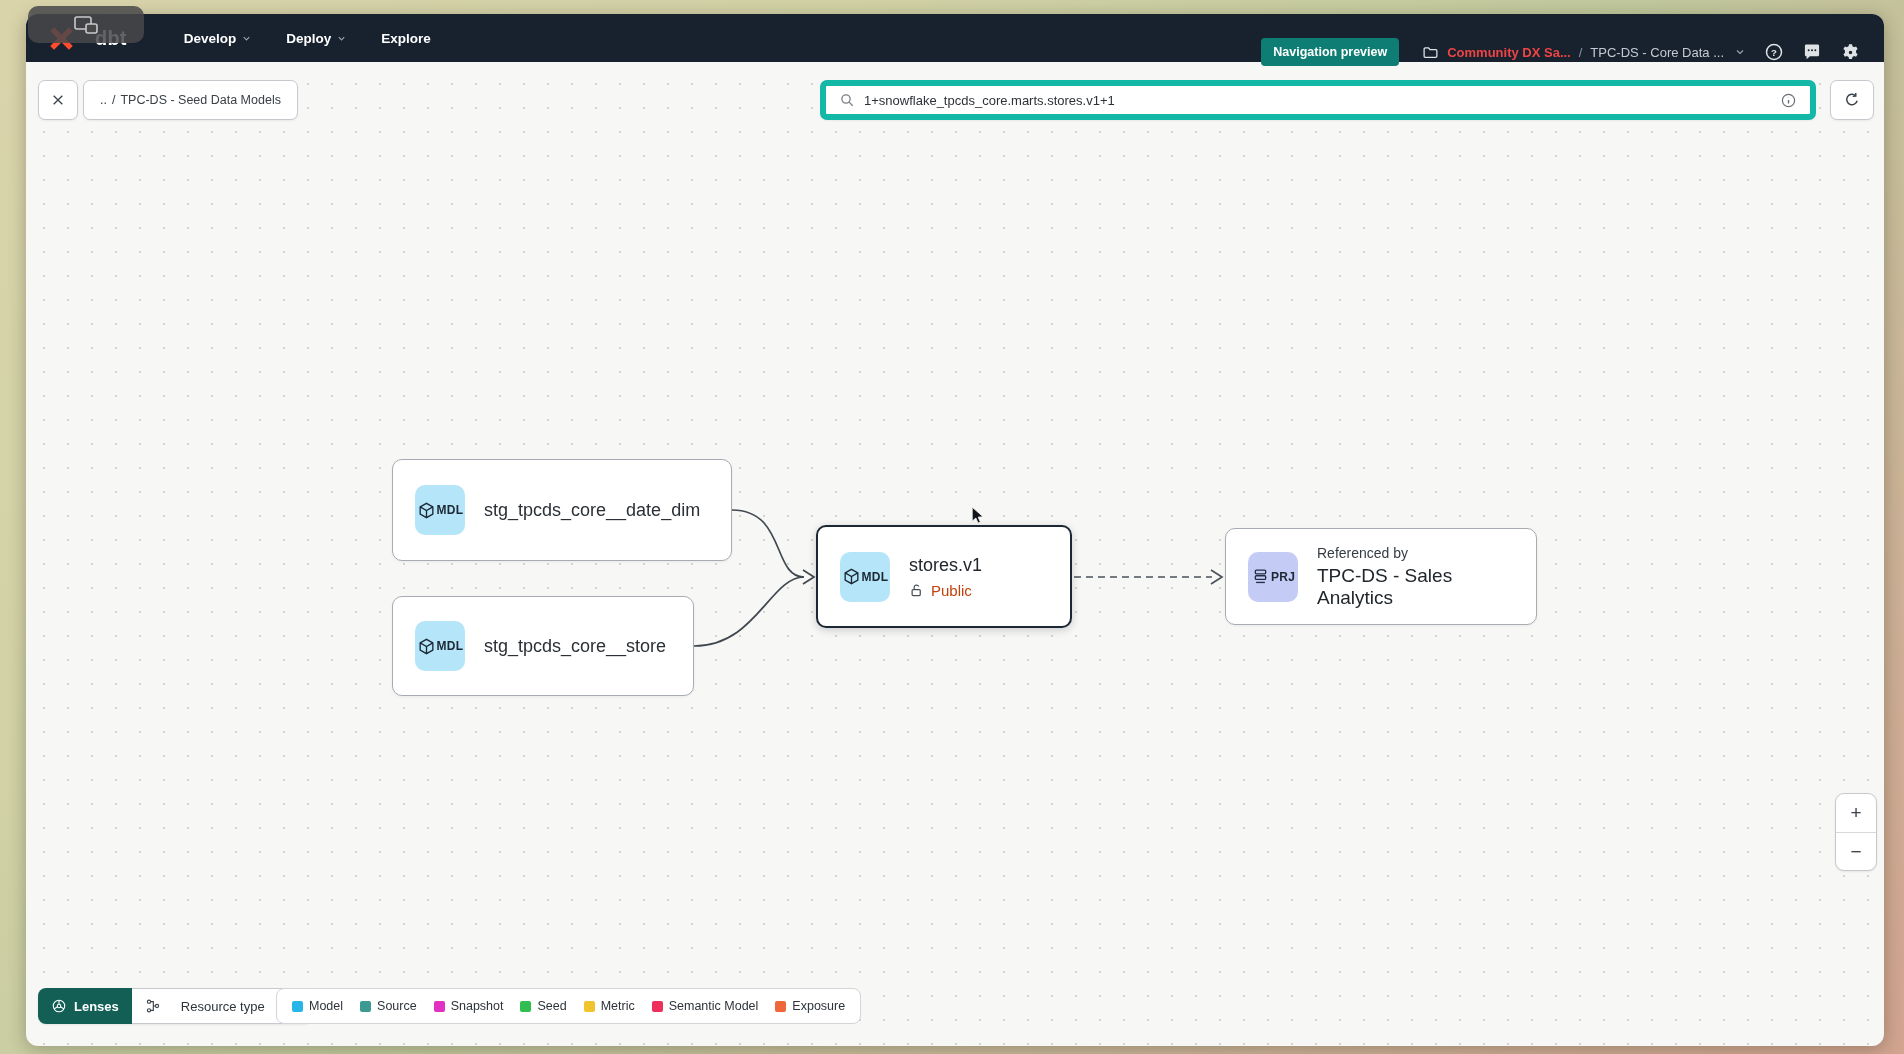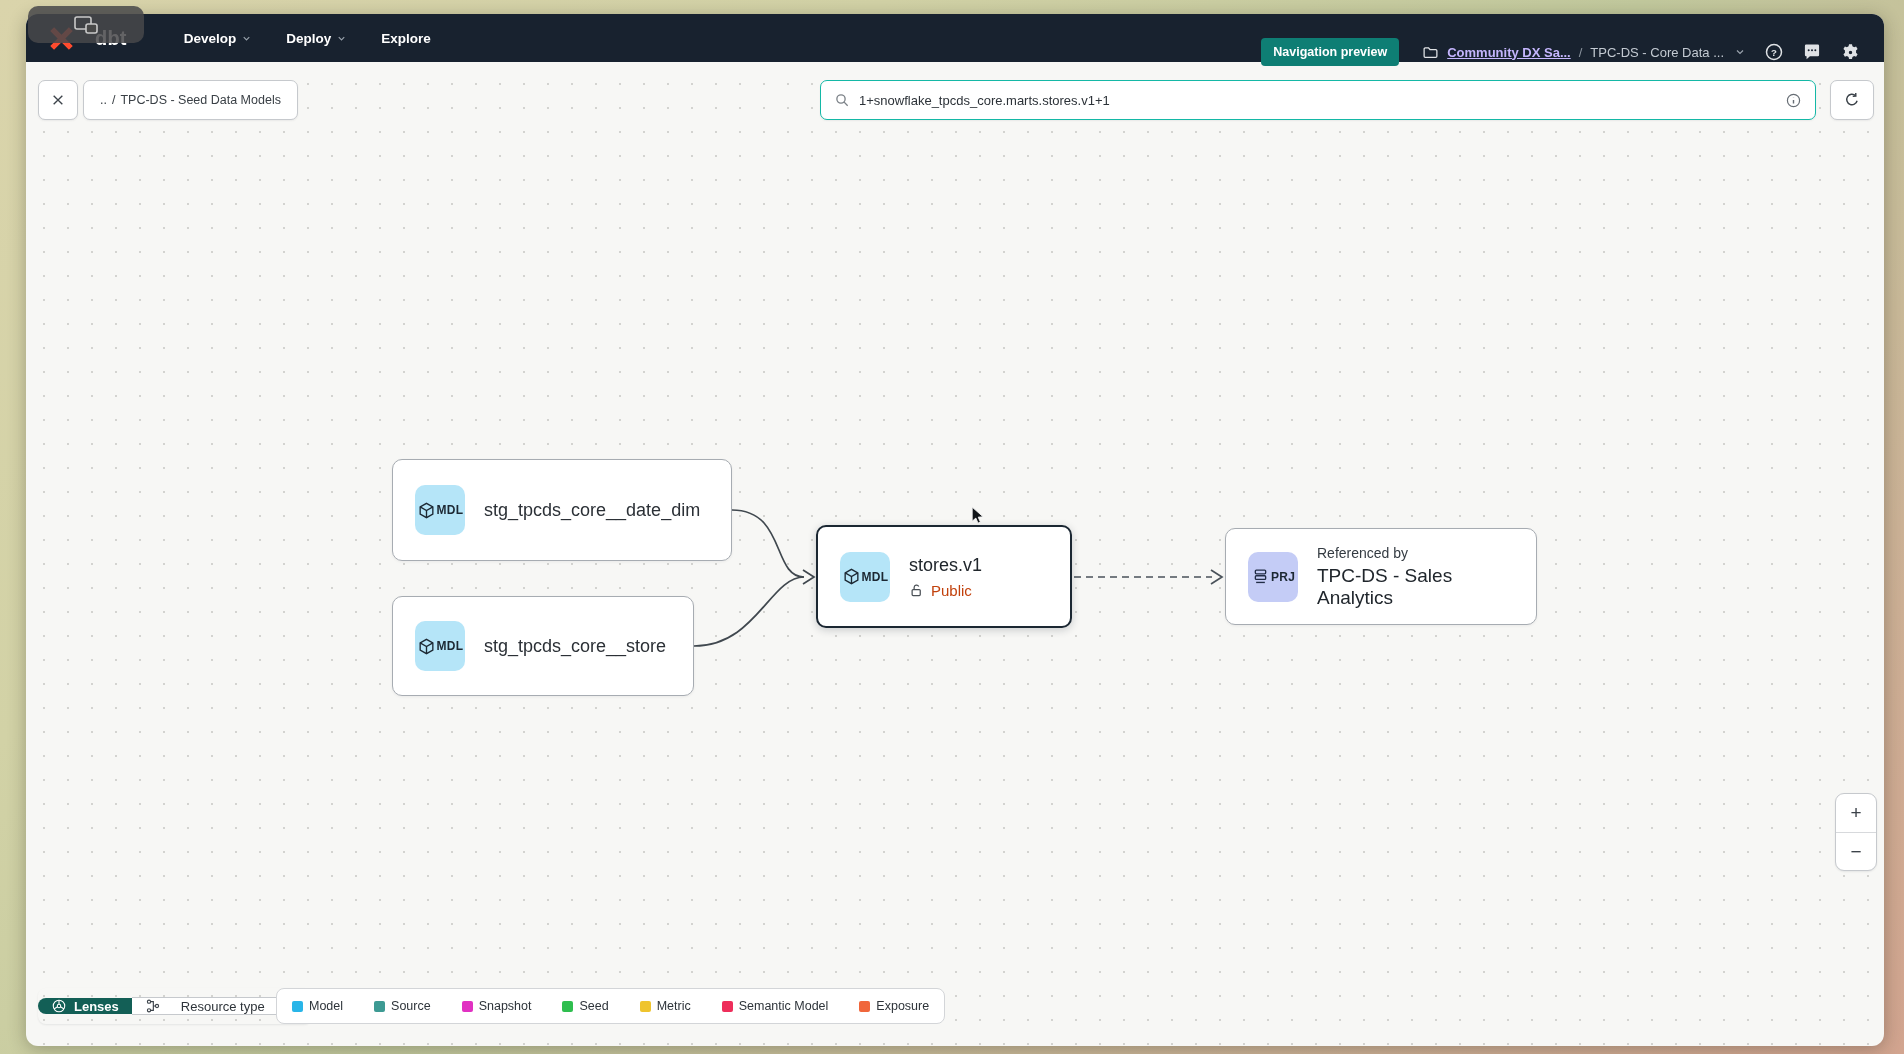--- a/index.html
+++ b/index.html
@@ -24,39 +24,39 @@
     position:absolute; top:0; left:0; right:0; height:48px; background:#18222f;
     display:flex; align-items:center; padding:0 22px; z-index:6; color:#e8eaec;
   }
   .brand { display:flex; align-items:center; gap:20px; margin-right:40px; }
   .brand-text { color:#fff; font-size:20px; font-weight:bold; letter-spacing:.2px; }
   .nav-menu { display:flex; align-items:center; gap:5px; color:#fff; font-size:13.5px; font-weight:bold; padding:0 17px; cursor:pointer; height:48px; }
   .nav-menu .chev { color:#97a0aa; display:flex; }
   .nav-right { margin-left:auto; display:flex; align-items:center; gap:14px;margin-top:28px; }
   .preview-badge { background:#0e7e74; color:#fff; font-size:12.5px; font-weight:bold; padding:7px 12px; border-radius:4px; white-space:nowrap; }
   .crumb { display:flex; align-items:center; gap:8px; font-size:13px; white-space:nowrap; }
-  .crumb .account { font-weight:bold; color:#c4b5fd;text-decoration:underline; }
+  .crumb .account { font-weight:bold; color:#ef4444; }
   .crumb .sep { color:#8b949e; }
   .crumb .project { color:#c3cad2; }
   .icon-btn { display:flex; align-items:center; justify-content:center; width:24px; height:24px; cursor:pointer; }
   
   .close-btn {
     position:absolute; left:12px; top:66px; width:40px; height:40px; background:#fff;
     border:1px solid #c6c9cd; border-radius:7px; display:flex; align-items:center; justify-content:center;
     cursor:pointer; z-index:5; box-shadow:0 1px 2px rgba(16,24,40,.06);
   }
   .crumb-chip {
     position:absolute; left:57px; top:66px; height:40px; background:#fff;
     border:1px solid #c6c9cd; border-radius:7px; display:flex; align-items:center; gap:5px;
     padding:0 16px; font-size:12.5px; color:#3a4046; z-index:5; cursor:pointer;
     box-shadow:0 1px 2px rgba(16,24,40,.06); white-space:nowrap;
   }
   .search-box {
     position:absolute; left:794px; top:66px; width:996px; height:40px; background:#fff;
-    border:1px solid #14b8a6; border-radius:7px; display:flex; align-items:center; gap:9px;
+    border:6px solid #14b8a6; border-radius:7px; display:flex; align-items:center; gap:9px;
     padding:0 13px; z-index:5; box-shadow:0 1px 2px rgba(16,24,40,.06);
   }
   .search-box input {
     flex:1; border:none; outline:none; font-size:13px; color:#2c3238;
     font-family:"Liberation Sans", sans-serif; background:transparent;
   }
   .refresh-btn {
     position:absolute; left:1804px; top:66px; width:44px; height:40px; background:#fff;
     border:1px solid #c6c9cd; border-radius:7px; display:flex; align-items:center; justify-content:center;
     cursor:pointer; z-index:5; box-shadow:0 1px 2px rgba(16,24,40,.06);
@@ -74,33 +74,33 @@
     display:flex; flex-direction:row; align-items:center; justify-content:center; gap:1px;
   }
   .res-badge .code { font-size:12px; font-weight:bold; color:#1c2833; letter-spacing:.3px; }
   .node-label { font-size:18px; color:#2b3036; }
   .node-title { font-size:18px; color:#20262c; font-weight:500; }
   .node-sub { display:flex; align-items:center; gap:7px; margin-top:6px; font-size:15px; color:#c2410c; }
   .node-pre { font-size:14px; color:#343b42; margin-bottom:4px; }
   .node-big { font-size:19px; color:#20262c; }
   
   .lens-group { position:absolute; left:12px; bottom:22px; display:flex; z-index:5; height:36px;
-    border-radius:8px; box-shadow:0 1px 2px rgba(16,24,40,.08);align-items:center; }
+    border-radius:8px; box-shadow:0 1px 2px rgba(16,24,40,.08); }
   .lenses-btn {
     display:flex; align-items:center; gap:7px; background:#135f56; color:#fff;
     font-size:13px; font-weight:bold; padding:0 13px; border-radius:8px 0 0 8px; cursor:pointer;
   }
   .resource-btn {
     display:flex; align-items:center; gap:20px; background:#fff; color:#2e343a;
     font-size:13px; padding:0 13px; border:1px solid #c6c9cd; border-left:none;
     border-radius:0 8px 8px 0; cursor:pointer;
   }
   .legend {
     position:absolute; left:250px; bottom:22px; height:36px; background:#fff;
-    border:1px solid #d3d5d8; border-radius:8px; display:flex; align-items:center; gap:31px;
+    border:1px solid #d3d5d8; border-radius:8px; display:flex; align-items:center; gap:17px;
     padding:17px 15px; z-index:5; font-size:12.5px; color:#2e343a;
   }
   .legend-item { display:flex; align-items:center; gap:6px; }
   .swatch { width:11px; height:11px; border-radius:2px; }
   .zoom-ctrl {
     position:absolute; right:7px; bottom:175px; width:42px; background:#fff;
     border:1px solid #c6c9cd; border-radius:9px; z-index:5; overflow:hidden;
     box-shadow:0 1px 2px rgba(16,24,40,.08);
   }
   .zoom-btn { height:38px; display:flex; align-items:center; justify-content:center;

